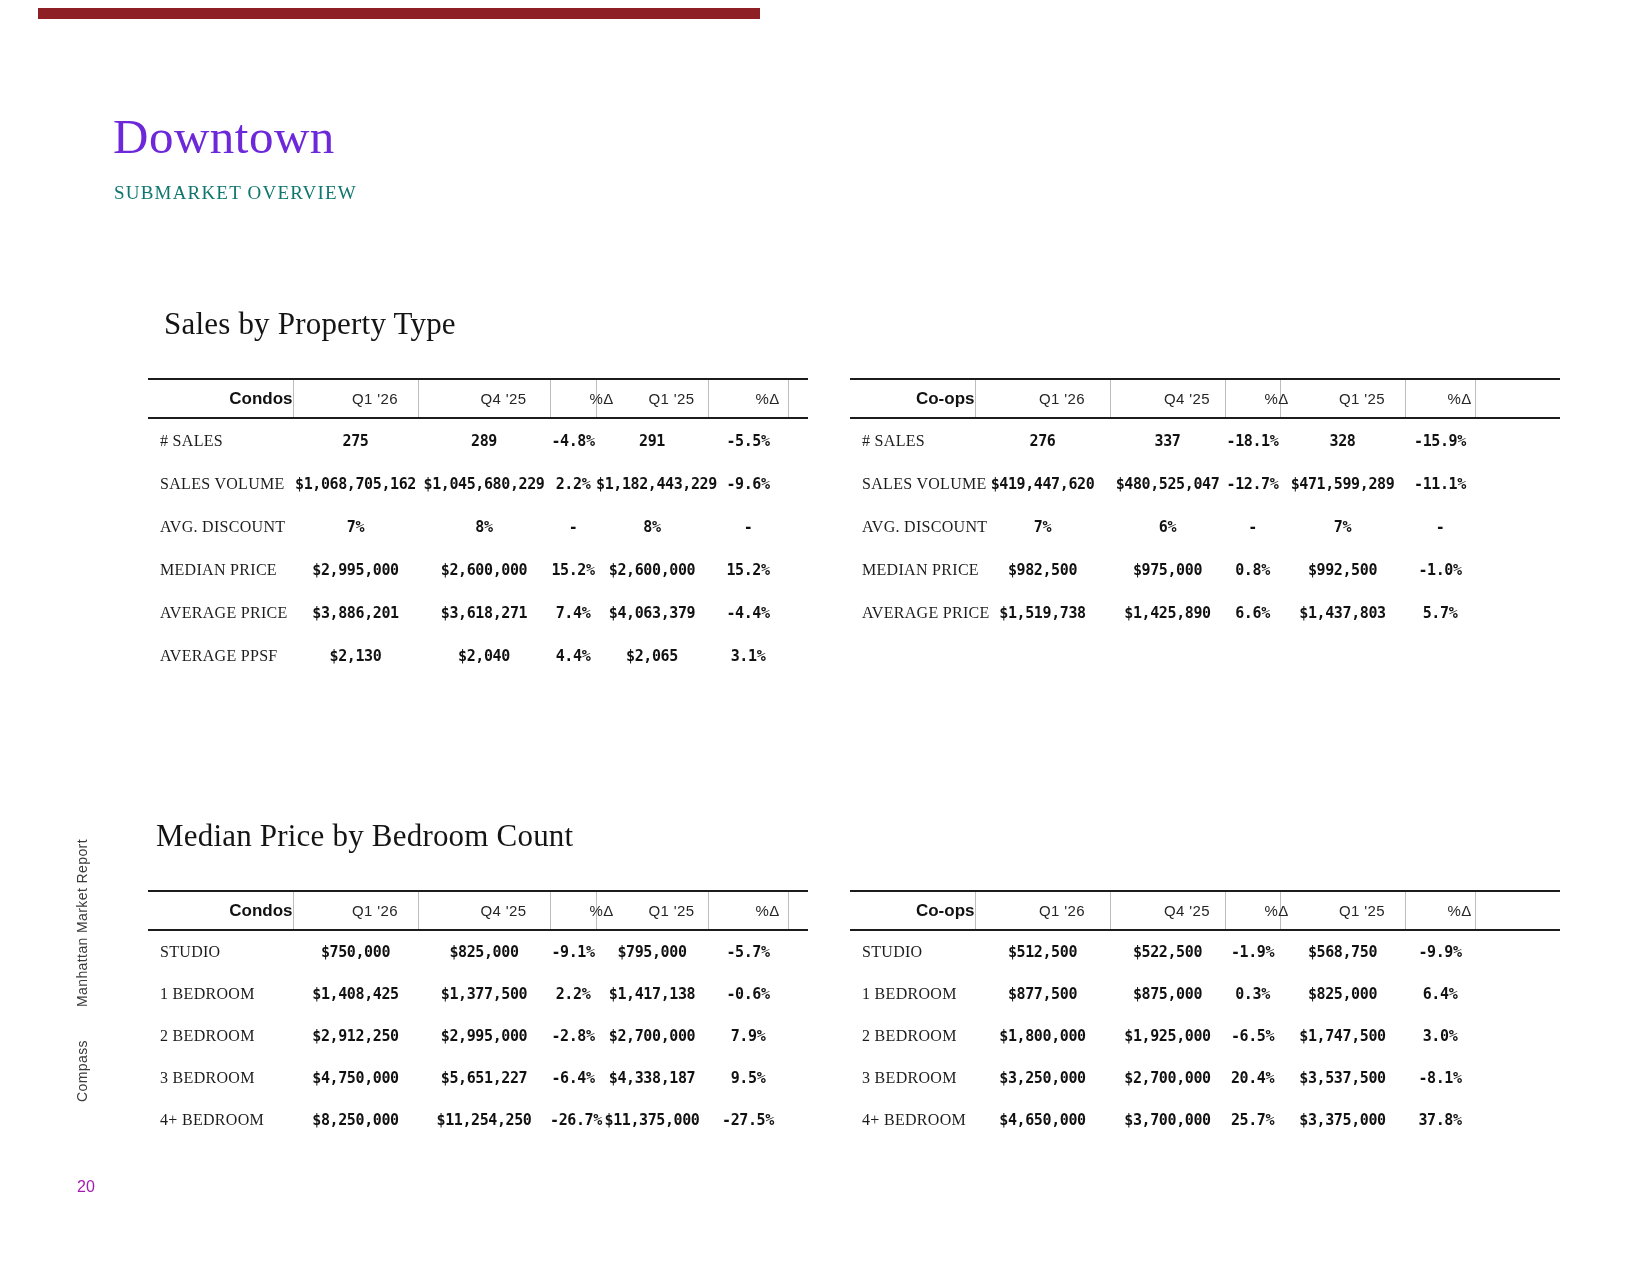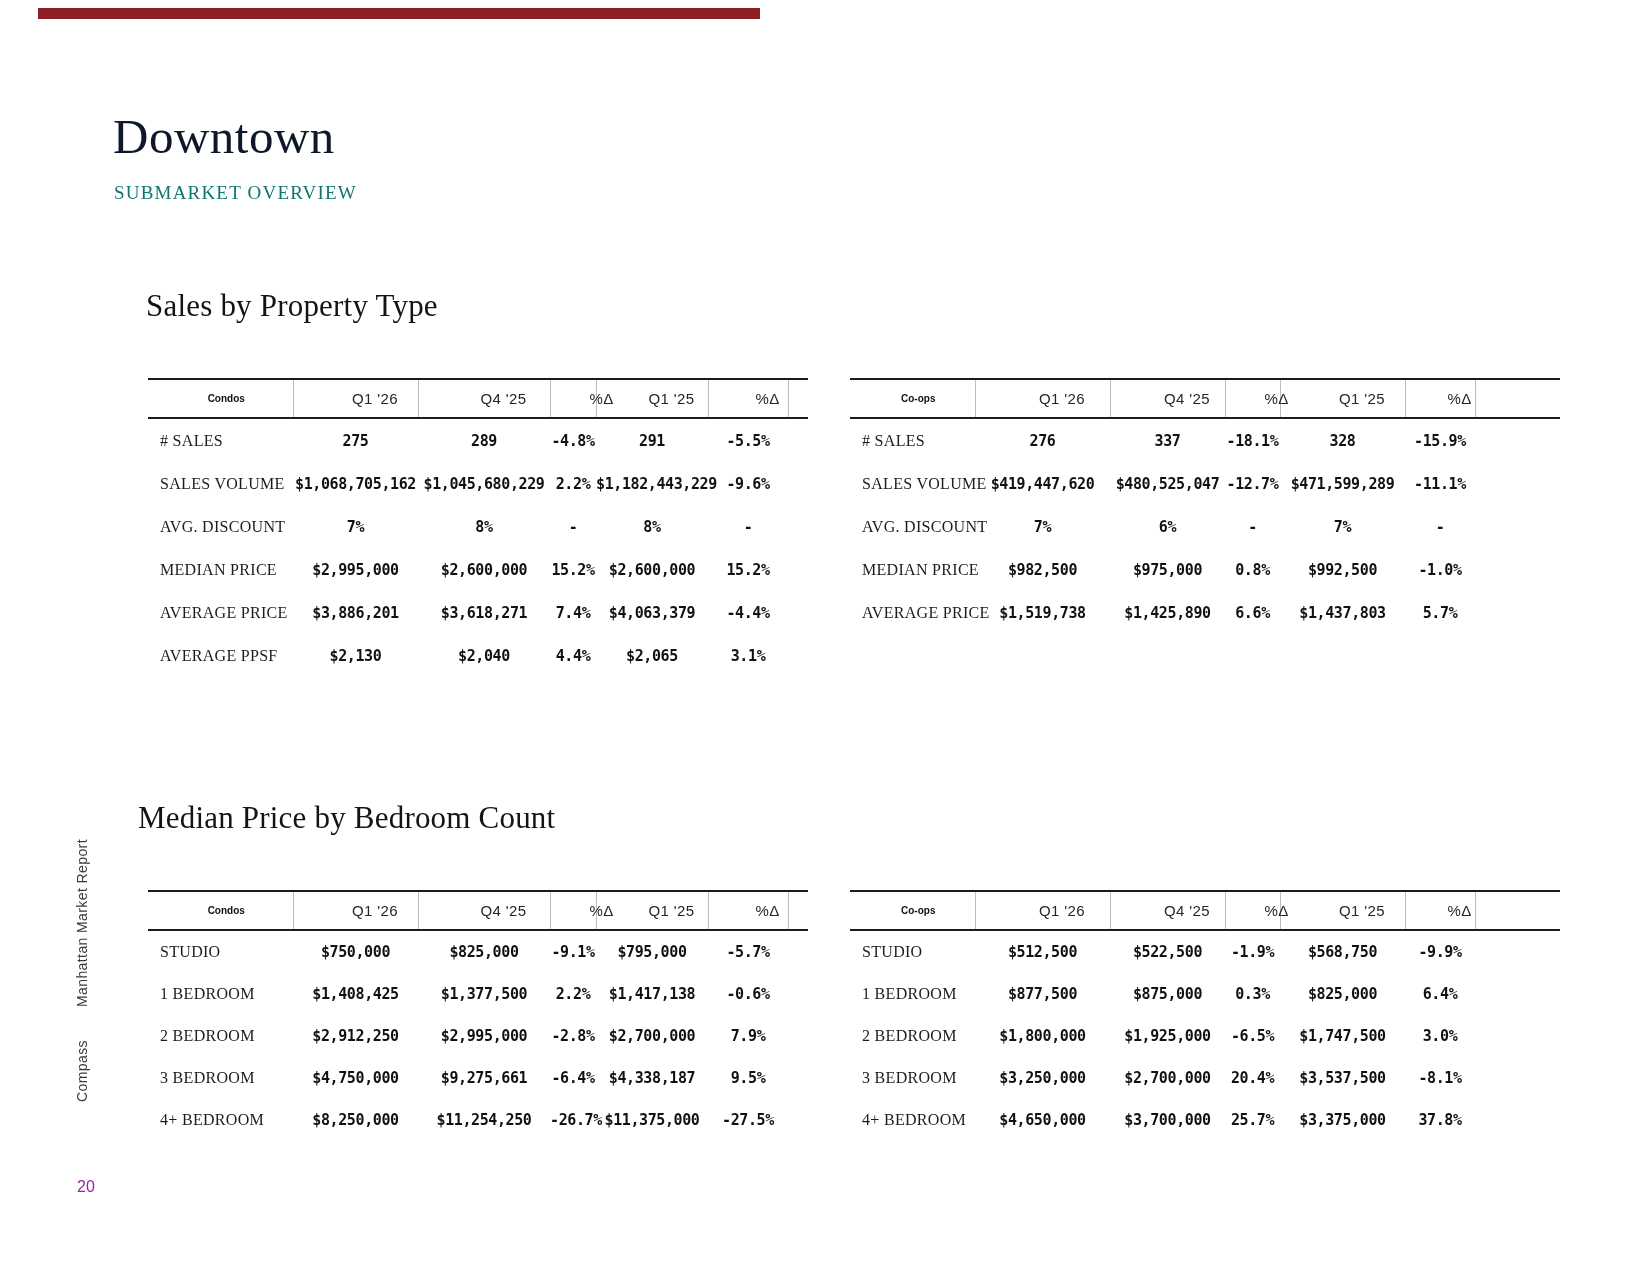--- a/index.html
+++ b/index.html
@@ -3,39 +3,39 @@
 <meta charset="utf-8">
 <style>
   html,body{margin:0;padding:0;background:#ffffff;}
   body{width:1650px;height:1275px;position:relative;overflow:hidden;
        font-family:"Liberation Sans",sans-serif;color:#1a1a1a;}
 
   .accent-bar{position:absolute;left:38px;top:8px;width:722px;height:11px;background:#8e1f24;}
 
   .page-title{position:absolute;left:113px;top:112px;margin:0;
               font-family:"Liberation Serif",serif;font-weight:400;
-              font-size:49px;line-height:1.0;color:#0f172a;letter-spacing:0.5px;}
+              font-size:49px;line-height:1.0;color:#6d28d9;letter-spacing:0.5px;}
   .page-subtitle{position:absolute;left:114px;top:182px;
               font-family:"Liberation Serif",serif;font-size:19px;color:#0f766e;
               letter-spacing:1.2px;}
 
-  .section-heading{position:absolute;margin:0;font-family:"Liberation Serif",serif;
+  .section-heading{position:absolute;margin:18px;font-family:"Liberation Serif",serif;
               font-weight:400;font-size:31px;color:#141414;letter-spacing:0.2px;}
   .sh-1{left:146px;top:288px;}
   .sh-2{left:138px;top:800px;}
 
   table.data-table{position:absolute;border-collapse:collapse;table-layout:fixed;}
   .pos-sales-left{left:148px;top:378px;width:660px;}
   .pos-sales-right{left:850px;top:378px;width:710px;}
   .pos-bed-left{left:148px;top:890px;width:660px;}
   .pos-bed-right{left:850px;top:890px;width:710px;}
 
   thead tr{border-top:2px solid #1c1c1c;border-bottom:2px solid #1c1c1c;}
   th{height:37px;padding:0;font-weight:400;vertical-align:middle;}
-  th.tname{text-align:center;padding-left:12px;font-size:10px;font-weight:700;
+  th.tname{text-align:right;padding-left:12px;font-size:17px;font-weight:700;
            font-family:"Liberation Sans",sans-serif;color:#111;}
   th.col{text-align:center;font-size:15px;color:#262626;letter-spacing:0.4px;
          border-left:1px solid #bdbdbd;font-family:"Liberation Sans","DejaVu Sans",sans-serif;padding-left:39px;}
   th.filler{border-left:1px solid #bdbdbd;}
 
   td{height:42px;padding:0;vertical-align:middle;}
   tbody tr.sales-row td{height:43px;}
   td.rlabel{text-align:left;padding-left:12px;
             font-family:"Liberation Serif",serif;font-size:16px;color:#1c1c1c;
             letter-spacing:0.3px;white-space:nowrap;}
@@ -257,21 +257,21 @@
           <td class="val">$2,912,250</td>
           <td class="val">$2,995,000</td>
           <td class="pct">-2.8%</td>
           <td class="val">$2,700,000</td>
           <td class="pct">7.9%</td>
           <td class="filler"></td>
         </tr>
         <tr class="bed-row">
           <td class="rlabel">3 BEDROOM</td>
           <td class="val">$4,750,000</td>
-          <td class="val">$9,275,661</td>
+          <td class="val">$5,651,227</td>
           <td class="pct">-6.4%</td>
           <td class="val">$4,338,187</td>
           <td class="pct">9.5%</td>
           <td class="filler"></td>
         </tr>
         <tr class="bed-row">
           <td class="rlabel">4+ BEDROOM</td>
           <td class="val">$8,250,000</td>
           <td class="val">$11,254,250</td>
           <td class="pct">-26.7%</td>

